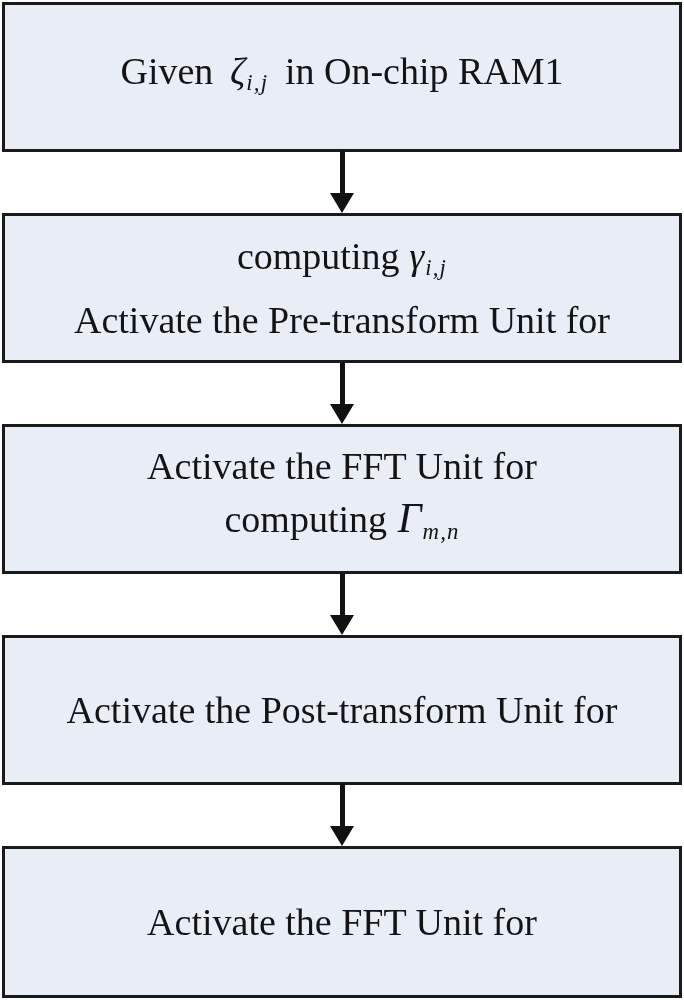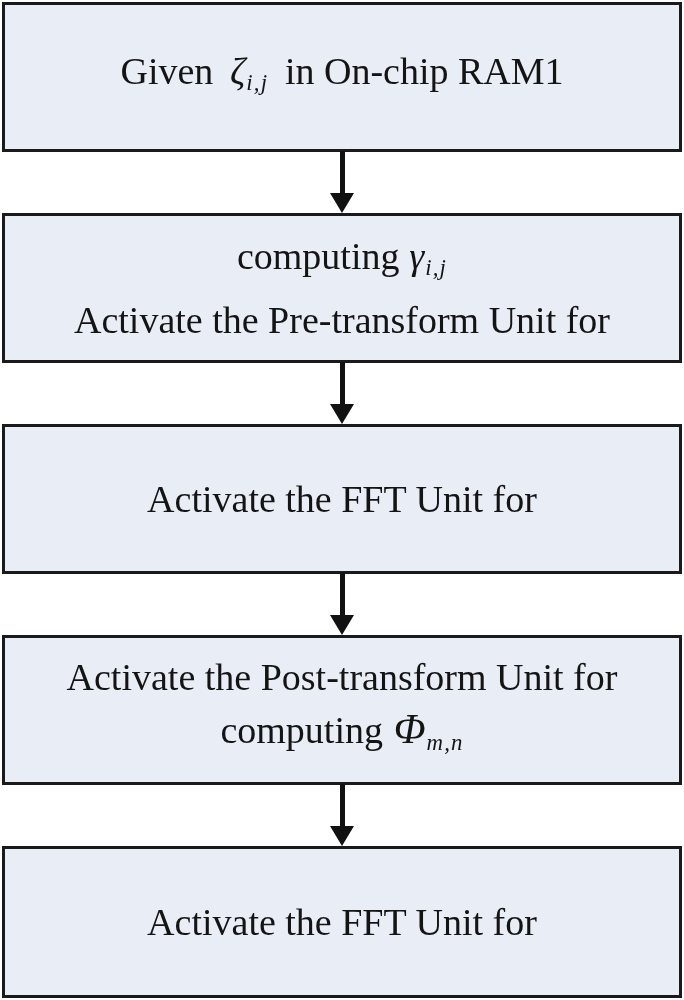--- a/index.html
+++ b/index.html
@@ -91,30 +91,30 @@
     <div class="line"><span class="seg">Activate the Pre-transform Unit for</span></div>
   </div>
 
   <div class="arrow">
     <div class="stem"></div>
     <div class="head"></div>
   </div>
 
   <div class="box">
     <div class="line"><span class="seg">Activate the FFT Unit for</span></div>
+    <div class="line"><span class="seg">computing</span><span class="sym lg">Γ</span><span class="sub">m,n</span></div>
   </div>
 
   <div class="arrow">
     <div class="stem"></div>
     <div class="head"></div>
   </div>
 
   <div class="box">
     <div class="line"><span class="seg">Activate the Post-transform Unit for</span></div>
-    <div class="line"><span class="seg">computing</span><span class="sym lg">Φ</span><span class="sub">m,n</span></div>
   </div>
 
   <div class="arrow">
     <div class="stem"></div>
     <div class="head"></div>
   </div>
 
   <div class="box last">
     <div class="line"><span class="seg">Activate the FFT Unit for</span></div>
   </div>

